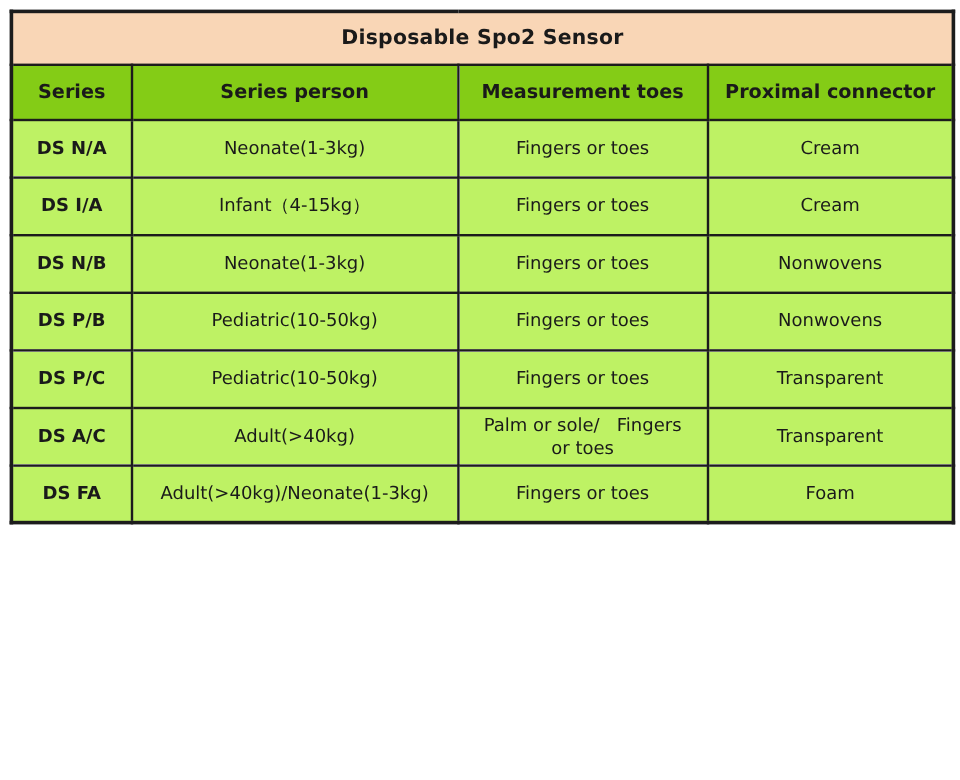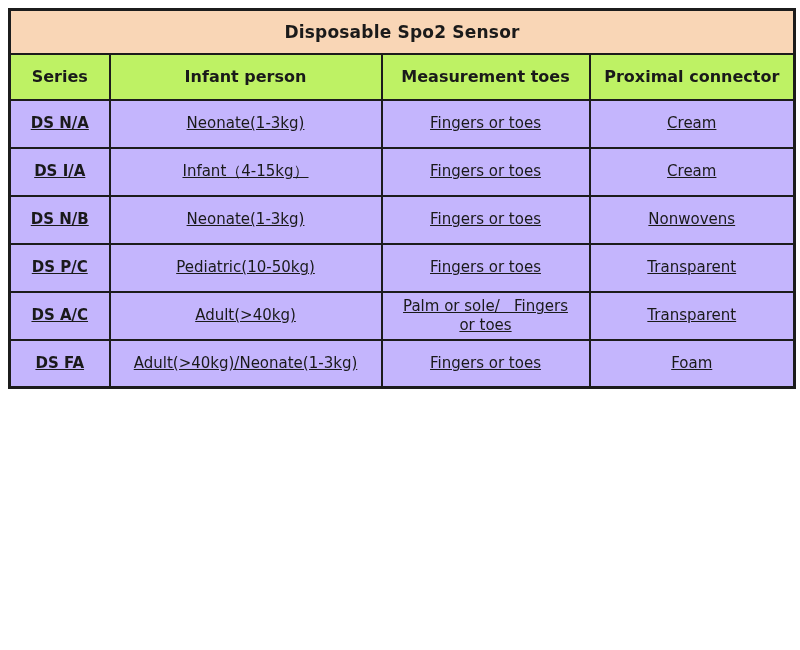--- a/index.html
+++ b/index.html
@@ -34,31 +34,30 @@
   }
   tr.title-row td {
     height: 44px;
     background: #f9d6b6;
     font-weight: bold;
     font-size: 17px;
     letter-spacing: 0.2px;
   }
   tr.header-row th {
     height: 46px;
-    background: #bef264;
+    background: #84cc16;
     font-weight: bold;
     font-size: 16px;
   }
   tr.data-row td {
     height: 48px;
-    background: #c4b5fd;
+    background: #bef264;
     font-size: 15px;
     white-space: pre-wrap;
     line-height: 1.25;
-    text-decoration: underline;
   }
   tr.data-row td.col-series {
     font-weight: bold;
     font-size: 15px;
   }
 </style>
 </head>
 <body>
 
 <div class="page">
@@ -68,39 +67,45 @@
       <col style="width:272px">
       <col style="width:208px">
       <col style="width:205px">
     </colgroup>
     <tbody>
       <tr class="title-row">
         <td colspan="4">Disposable Spo2 Sensor</td>
       </tr>
       <tr class="header-row">
         <th>Series</th>
-        <th>Infant person</th>
+        <th>Series person</th>
         <th>Measurement toes</th>
         <th>Proximal connector</th>
       </tr>
       <tr class="data-row">
         <td class="col-series">DS N/A</td>
         <td class="col-person">Neonate(1-3kg)</td>
         <td class="col-part">Fingers or toes</td>
         <td class="col-conn">Cream</td>
       </tr>
       <tr class="data-row">
         <td class="col-series">DS I/A</td>
         <td class="col-person">Infant（4-15kg）</td>
         <td class="col-part">Fingers or toes</td>
         <td class="col-conn">Cream</td>
       </tr>
       <tr class="data-row">
         <td class="col-series">DS N/B</td>
         <td class="col-person">Neonate(1-3kg)</td>
+        <td class="col-part">Fingers or toes</td>
+        <td class="col-conn">Nonwovens</td>
+      </tr>
+      <tr class="data-row">
+        <td class="col-series">DS P/B</td>
+        <td class="col-person">Pediatric(10-50kg)</td>
         <td class="col-part">Fingers or toes</td>
         <td class="col-conn">Nonwovens</td>
       </tr>
       <tr class="data-row">
         <td class="col-series">DS P/C</td>
         <td class="col-person">Pediatric(10-50kg)</td>
         <td class="col-part">Fingers or toes</td>
         <td class="col-conn">Transparent</td>
       </tr>
       <tr class="data-row">

